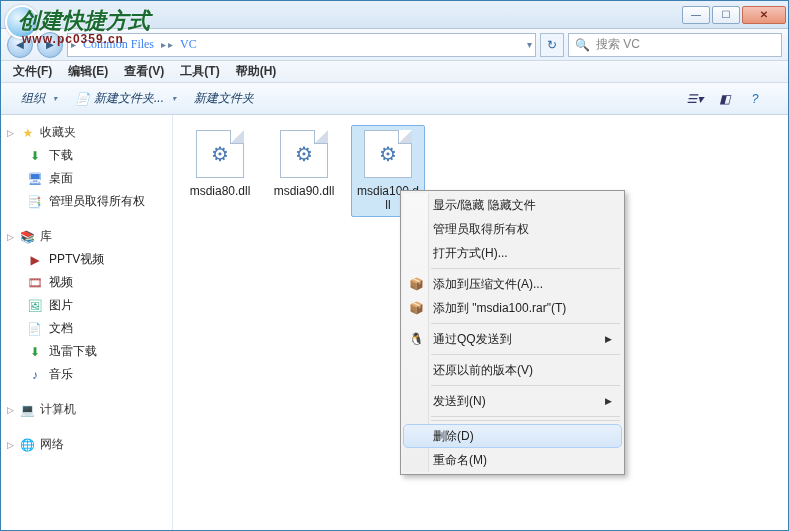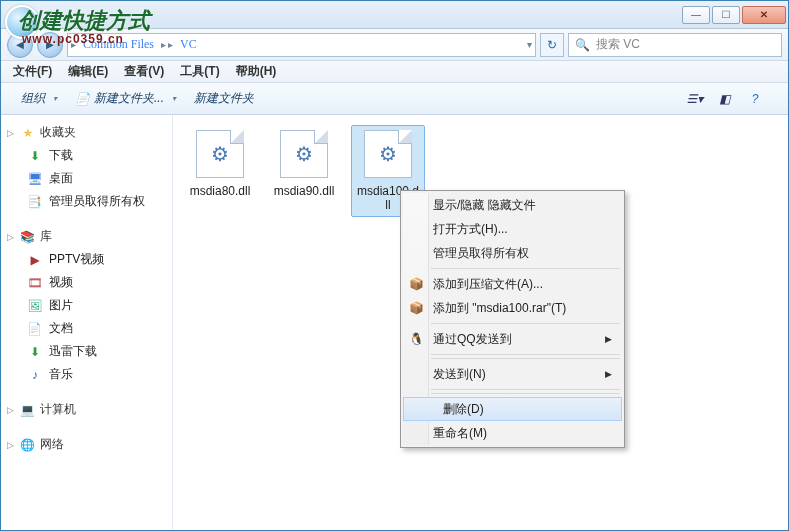--- a/index.html
+++ b/index.html
@@ -60,21 +60,21 @@
 .files { display:flex; gap:10px; align-items:flex-start; }
 .file { width:74px; display:flex; flex-direction:column; align-items:center; padding:4px; border:1px solid transparent; border-radius:2px; }
 .file.selected { background:#cde6f7; border-color:#7eb4ea; }
 .file .thumb { width:48px; height:48px; background:#fff; border:1px solid #aabfd6; display:flex; align-items:center; justify-content:center; position:relative; margin-bottom:6px; }
 .file .thumb .fold { position:absolute; top:-1px; right:-1px; width:14px; height:14px; background:linear-gradient(135deg,#fff 48%, #d3dce8 52%); border-left:1px solid #aabfd6; border-bottom:1px solid #aabfd6; }
 .file .thumb .gear { font-size:20px; color:#4a7bb5; }
 .file .fname { text-align:center; line-height:14px; color:#222; word-break:break-all; }
 
 .context-menu { position:absolute; left:400px; top:190px; width:225px; background:#f2f2f2; border:1px solid #979797; box-shadow: 3px 3px 5px rgba(0,0,0,.25); padding:2px; }
 .cm-item { height:24px; display:flex; align-items:center; padding:0 20px 0 30px; position:relative; color:#222; }
-.cm-item.hover { background: linear-gradient(#e8f1fb,#d5e6f8); border:1px solid #aecff7; border-radius:0; padding-left:39px; }
+.cm-item.hover { background: linear-gradient(#e8f1fb,#d5e6f8); border:1px solid #aecff7; border-radius:5px; padding-left:29px; }
 .cm-item .arrow { position:absolute; right:10px; font-size:9px; color:#333; }
 .cm-item .cmicon { position:absolute; left:6px; width:16px; height:16px; display:flex; align-items:center; justify-content:center; font-size:12px; }
 .cm-sep { height:1px; background:#d7d7d7; margin:3px 2px 3px 28px; }
 .cm-highlight { border:2px solid #d22; }
 .iconstrip { position:absolute; left:2px; top:2px; bottom:2px; width:26px; background:linear-gradient(#f8f8f8,#efefef); border-right:1px solid #e0e0e0; }
 
 </style>
 </head>
 <body>
 
@@ -227,41 +227,44 @@
 
   </div>
 </div>
 
 <div class="context-menu">
   <div class="iconstrip"></div>
   <div class="cm-item">
       <span>显示/隐藏 隐藏文件</span>
     </div>
   <div class="cm-item">
+      <span>管理员取得所有权</span>
+    </div>
+  <div class="cm-item">
       <span>打开方式(H)...</span>
-    </div>
-  <div class="cm-item">
-      <span>管理员取得所有权</span>
     </div>
   <div class="cm-sep"></div>
   <div class="cm-item">
       <span class="cmicon">📦</span>
       <span>添加到压缩文件(A)...</span>
     </div>
   <div class="cm-item">
       <span class="cmicon">📦</span>
       <span>添加到 "msdia100.rar"(T)</span>
     </div>
   <div class="cm-sep"></div>
   <div class="cm-item">
       <span class="cmicon">🐧</span>
       <span>通过QQ发送到</span>
       <span class="arrow">▶</span>
     </div>
   <div class="cm-sep"></div>
+  <div class="cm-item">
+      <span>还原以前的版本(V)</span>
+    </div>
   <div class="cm-sep"></div>
   <div class="cm-item">
       <span>发送到(N)</span>
       <span class="arrow">▶</span>
     </div>
   <div class="cm-sep"></div>
   <div class="cm-sep"></div>
   <div class="cm-item hover cm-highlight">
       <span>删除(D)</span>
     </div>

